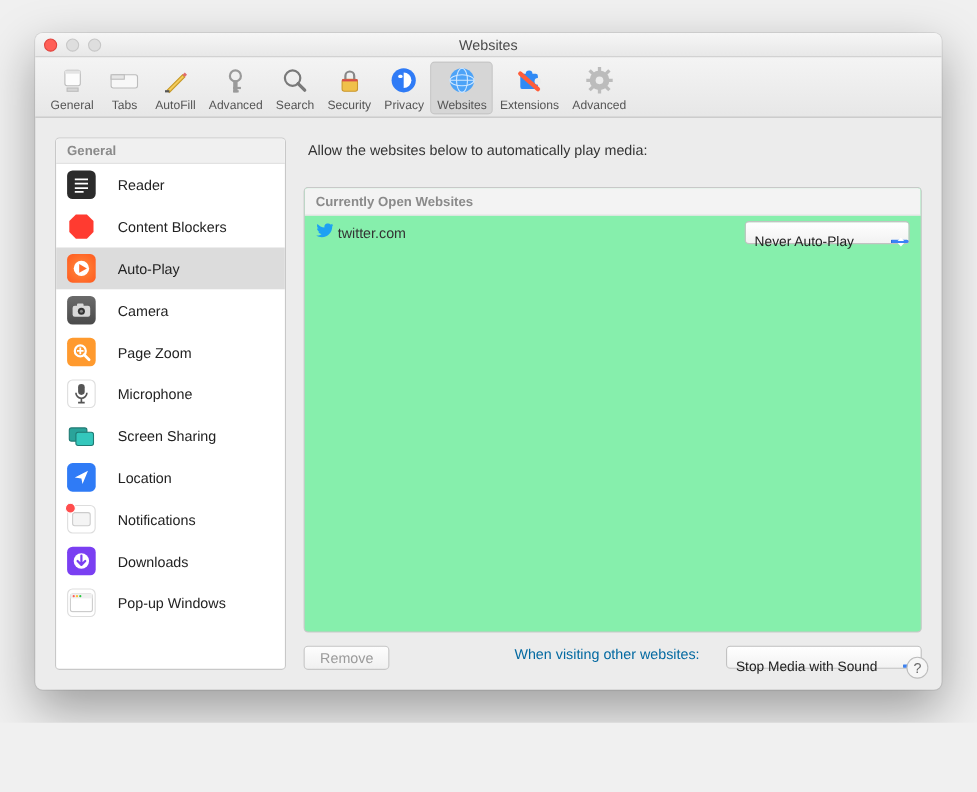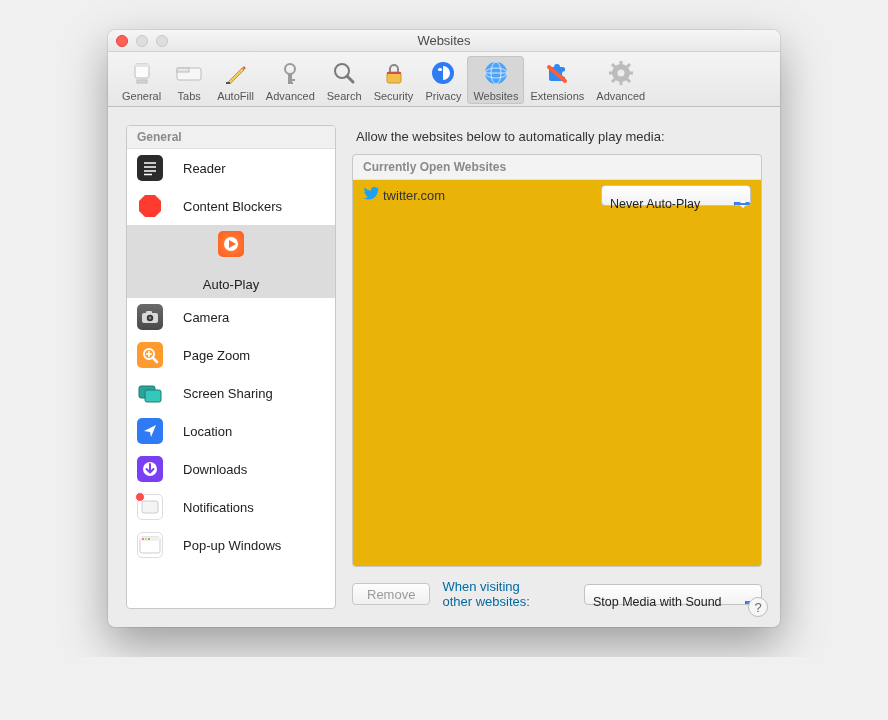--- a/index.html
+++ b/index.html
@@ -5,21 +5,21 @@
   * { box-sizing: border-box; }
   body {
     margin: 0;
     padding: 30px;
     background: #f0f0f0;
     font-family: -apple-system, "Helvetica Neue", Arial, sans-serif;
     font-size: 13px;
     color: #222;
   }
   .window {
-    width: 672px;
+    width: 824px;
     margin: 0 auto;
     background: #ececec;
     border-radius: 7px;
     box-shadow: 0 18px 45px rgba(0,0,0,0.35), 0 0 0 1px rgba(0,0,0,0.08);
     overflow: hidden;
     position: relative;
   }
   .titlebar {
     height: 22px;
     background: linear-gradient(#f6f6f6,#e8e8e8);
@@ -86,39 +86,38 @@
     border-bottom: 1px solid #e0e0e0;
   }
   .sb-item {
     display:flex; align-items:center;
     gap: 20px;
     padding: 6px 10px;
     cursor: default;
   }
   .sb-item.selected {
     background: #dcdcdc;
-    flex-direction: column;
   }
   .sb-icon {
     width: 26px; height: 26px;
     border-radius: 5px;
     display:flex; align-items:center; justify-content:center;
     flex-shrink: 0;
     position: relative;
   }
   .sb-label { font-size: 13px; color:#222;}
   .main {
     flex: 1;
     display:flex; flex-direction:column;
     padding: 4px 0 0 0;
   }
-  .main-title { font-size: 13px; color:#333; margin: 0 0 10px 4px;}
+  .main-title { font-size: 13px; color:#333; margin: 0 0 26px 4px;}
   .listbox {
     flex:1;
-    background:#eab308;
+    background:#86efac;
     border:1px solid #c8c8c8;
     border-radius:4px;
     display:flex; flex-direction:column;
     overflow:hidden;
   }
   .lb-header {
     background:#f3f3f3;
     border-bottom:1px solid #e3e3e3;
     color:#8a8a8a;
     font-weight:600;
@@ -135,21 +134,20 @@
     background: linear-gradient(#fff,#f2f2f2);
     border:1px solid #c2c2c2;
     border-radius:4px;
     height:21px;
     display:flex; align-items:center;
     padding: 16px 0 0 8px;
     font-size:12.5px;
     color:#222;
     position: relative;
     min-width: 150px;
-    margin-left: 28px;
   }
   .dropdown .dd-arrows {
     width:16px; height:100%;
     background:#3b82f6;
     border-left:1px solid #2f6fd6;
     border-radius: 0 3px 3px 0;
     margin-left:auto;
     display:flex; flex-direction:column; align-items:center; justify-content:center;
     gap:0px;
   }
@@ -161,22 +159,22 @@
     margin-bottom:1px;
   }
   .dd-arrows::after {
     content:"";
     border-left:3px solid transparent;
     border-right:3px solid transparent;
     border-top:3.5px solid #fff;
     margin-top:1px;
   }
   .bottom-row {
-    display:flex; align-items:center;
-    gap: 12px;
+    display:flex; 
+    gap: 24px;
     margin-top: 12px;
   }
   .btn {
     background: linear-gradient(#fdfdfd,#f0f0f0);
     border:1px solid #c7c7c7;
     border-radius:4px;
     padding: 2px 14px;
     font-size:13px;
     color:#9a9a9a;
     height:22px;
@@ -388,20 +386,31 @@
           <svg width="18" height="18">
               <circle cx="8" cy="8" r="5" fill="none" stroke="#fff" stroke-width="2"></circle>
               <line x1="11.5" y1="11.5" x2="16" y2="16" stroke="#fff" stroke-width="2.5" stroke-linecap="round"></line>
               <line x1="8" y1="5" x2="8" y2="11" stroke="#fff" stroke-width="1.6"></line>
               <line x1="5" y1="8" x2="11" y2="8" stroke="#fff" stroke-width="1.6"></line>
             </svg>
         </div>
         <span class="sb-label">Page Zoom</span>
       </div>
 
+      <div class="sb-item">
+        <div class="sb-icon bg-white">
+          <svg width="14" height="20">
+              <rect x="4" y="1" width="6" height="10" rx="3" fill="#555"></rect>
+              <path d="M2 9 a5 5 0 0 0 10 0" fill="none" stroke="#555" stroke-width="1.5"></path>
+              <line x1="7" y1="14" x2="7" y2="18" stroke="#555" stroke-width="1.5"></line>
+              <line x1="4" y1="18" x2="10" y2="18" stroke="#555" stroke-width="1.5"></line>
+            </svg>
+        </div>
+        <span class="sb-label">Microphone</span>
+      </div>
 
       <div class="sb-item">
         <div class="sb-icon" style="background:transparent;">
           <svg width="26" height="26">
               <rect x="2" y="6" width="16" height="12" rx="2" fill="#2aa39a" stroke="#1f7a73"></rect>
               <rect x="8" y="10" width="16" height="12" rx="2" fill="#34c7bc" stroke="#1f7a73"></rect>
             </svg>
         </div>
         <span class="sb-label">Screen Sharing</span>
       </div>
@@ -409,37 +418,37 @@
       <div class="sb-item">
         <div class="sb-icon bg-blue">
           <svg width="18" height="18">
               <path d="M3 9 L15 3 L10 15 L9 10 Z" fill="#fff"></path>
             </svg>
         </div>
         <span class="sb-label">Location</span>
       </div>
 
       <div class="sb-item">
+        <div class="sb-icon bg-white">
+          <span class="notif-dot"></span>
+          <svg width="18" height="14">
+              <rect x="1" y="1" width="16" height="12" rx="2" fill="#f4f4f4" stroke="#ccc"></rect>
+            </svg>
+        </div>
+        <span class="sb-label">Notifications</span>
+      </div>
+
+      <div class="sb-item">
         <div class="sb-icon bg-purple">
           <svg width="18" height="18">
               <circle cx="9" cy="9" r="7" fill="#fff"></circle>
               <path d="M9 4 V11 M5.5 9 L9 12.5 L12.5 9" fill="none" stroke="#7a3ff2" stroke-width="2" stroke-linecap="round" stroke-linejoin="round"></path>
             </svg>
         </div>
         <span class="sb-label">Downloads</span>
-      </div>
-
-      <div class="sb-item">
-        <div class="sb-icon bg-white">
-          <span class="notif-dot"></span>
-          <svg width="18" height="14">
-              <rect x="1" y="1" width="16" height="12" rx="2" fill="#f4f4f4" stroke="#ccc"></rect>
-            </svg>
-        </div>
-        <span class="sb-label">Notifications</span>
       </div>
 
       <div class="sb-item">
         <div class="sb-icon bg-white">
           <svg width="22" height="18">
               <rect x="1" y="1" width="20" height="16" rx="2" fill="#fff" stroke="#ccc"></rect>
               <rect x="1" y="1" width="20" height="4" fill="#f0f0f0"></rect>
               <circle cx="4" cy="3" r="1" fill="#ff5f57"></circle>
               <circle cx="7" cy="3" r="1" fill="#febc2e"></circle>
               <circle cx="10" cy="3" r="1" fill="#28c840"></circle>

